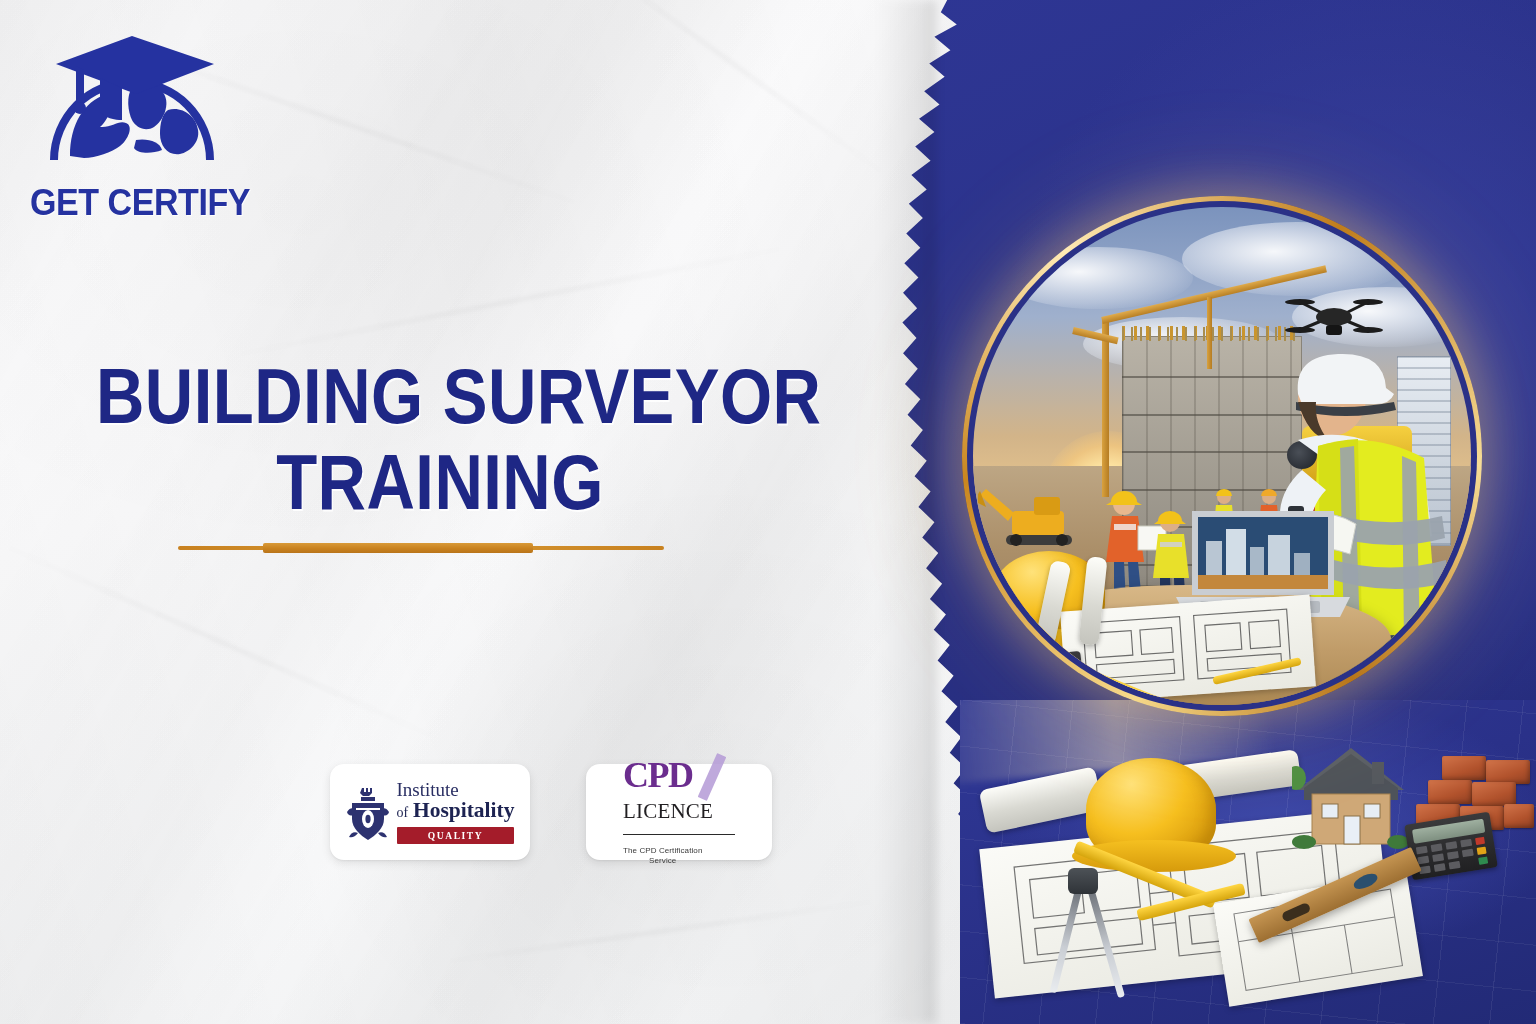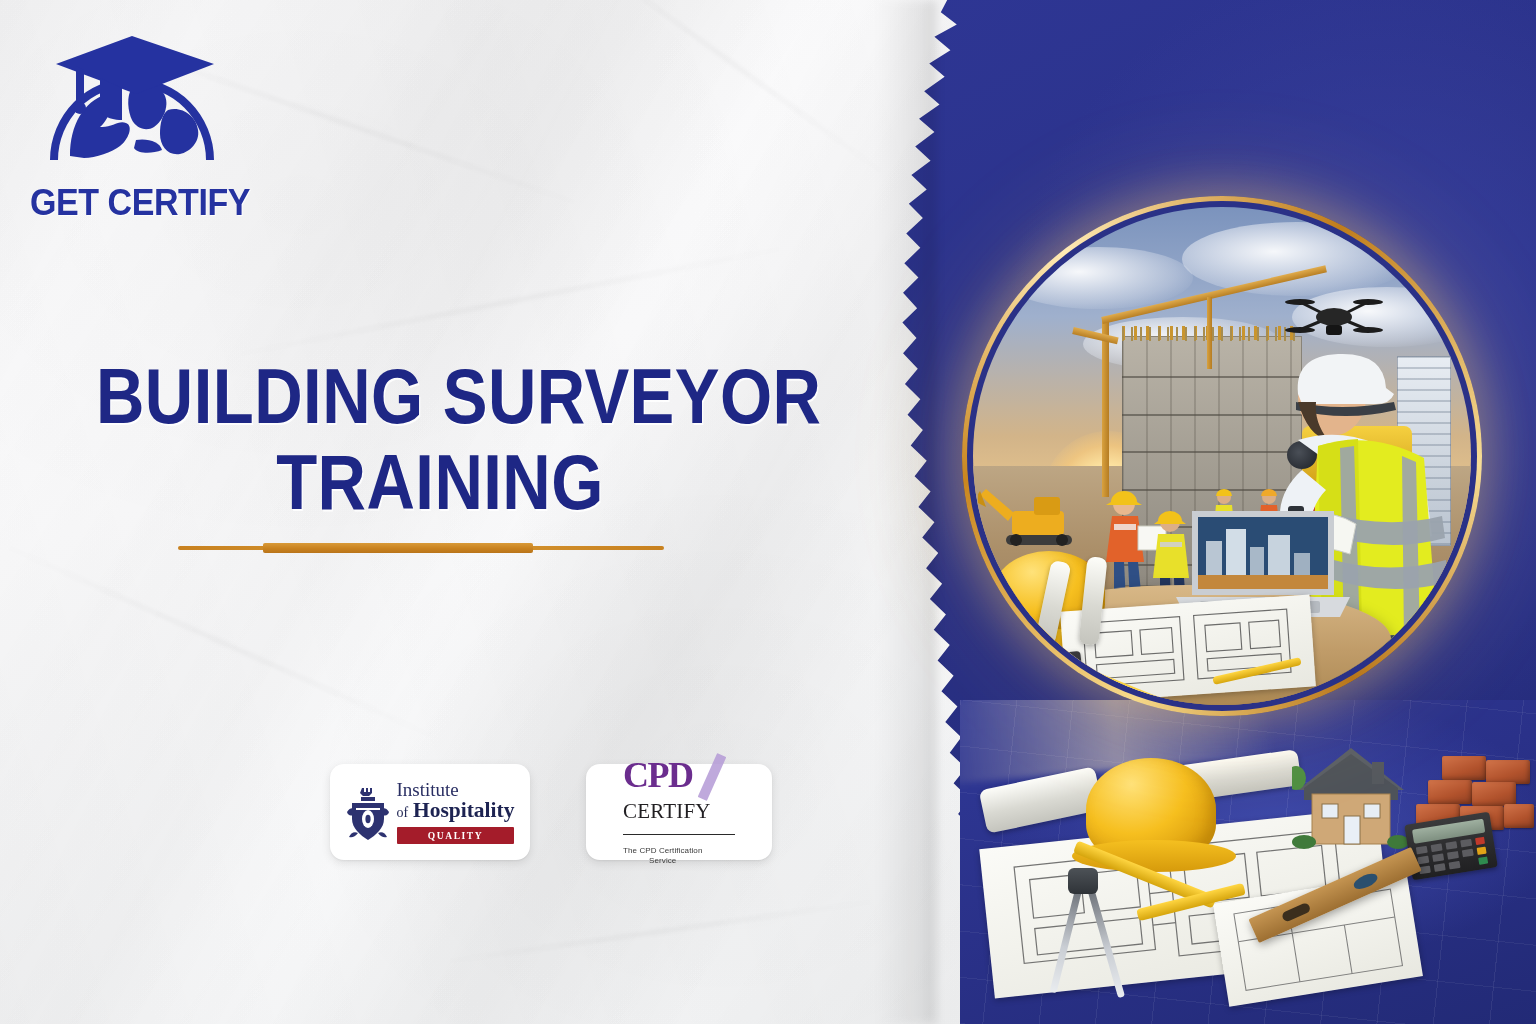--- a/index.html
+++ b/index.html
@@ -341,21 +341,21 @@
           </div>
           <div class="ioh-endorsed">QUALITY</div>
         </div>
       </div>
     </div>
 
     <div class="badge b3">
       <div class="cpd">
         <div class="cpd-slash"></div>
         <div class="cpd-title">CPD</div>
-        <div class="cpd-member">CERTIFY</div>
+        <div class="cpd-member">LICENCE</div>
         <div class="cpd-rule"></div>
         <div class="cpd-sub">
           <div>The CPD Certification</div>
           <div>Service</div>
         </div>
       </div>
     </div>
   </div>
 
   <div class="navy-panel"></div>

